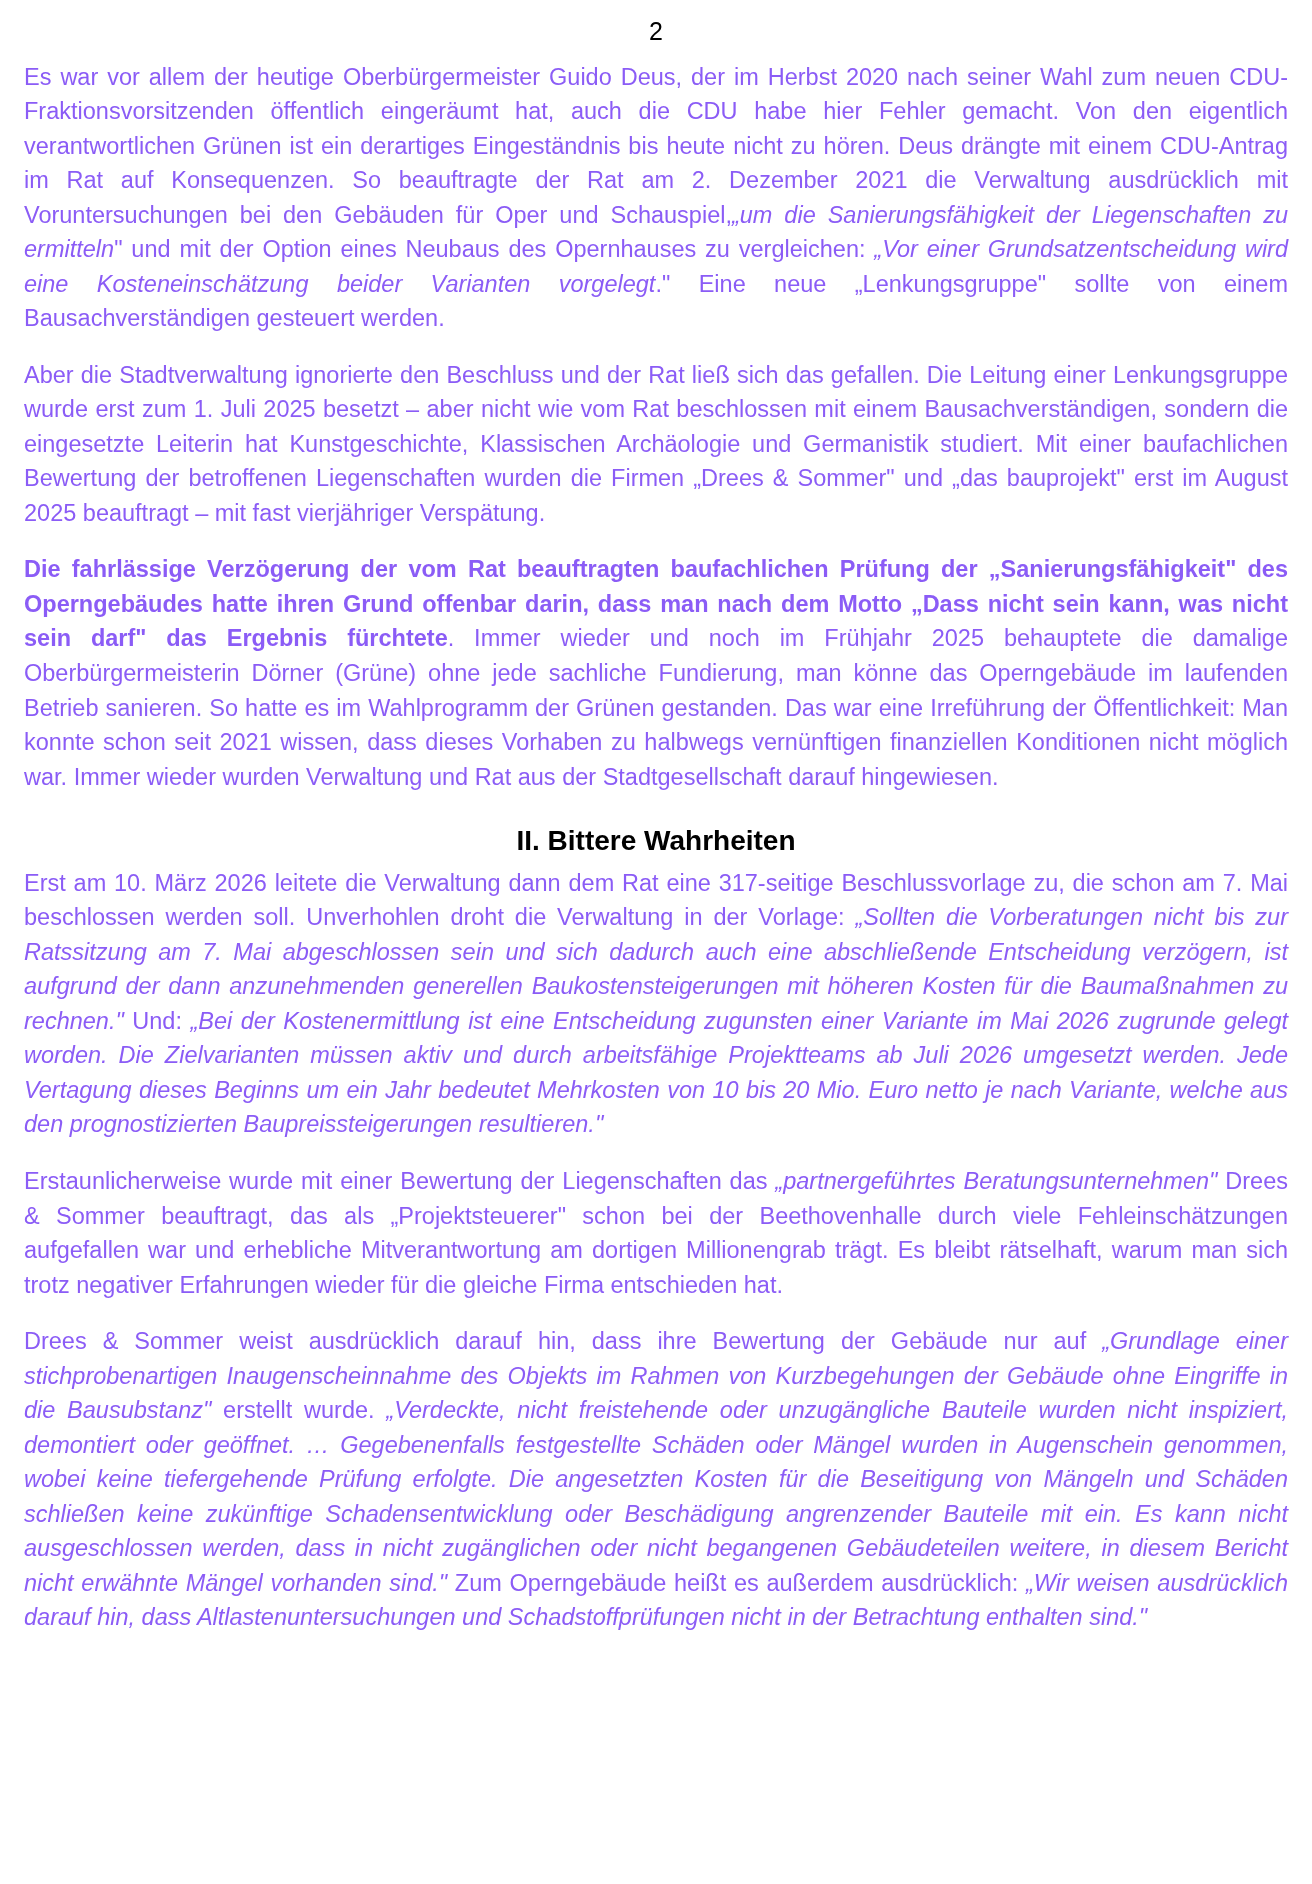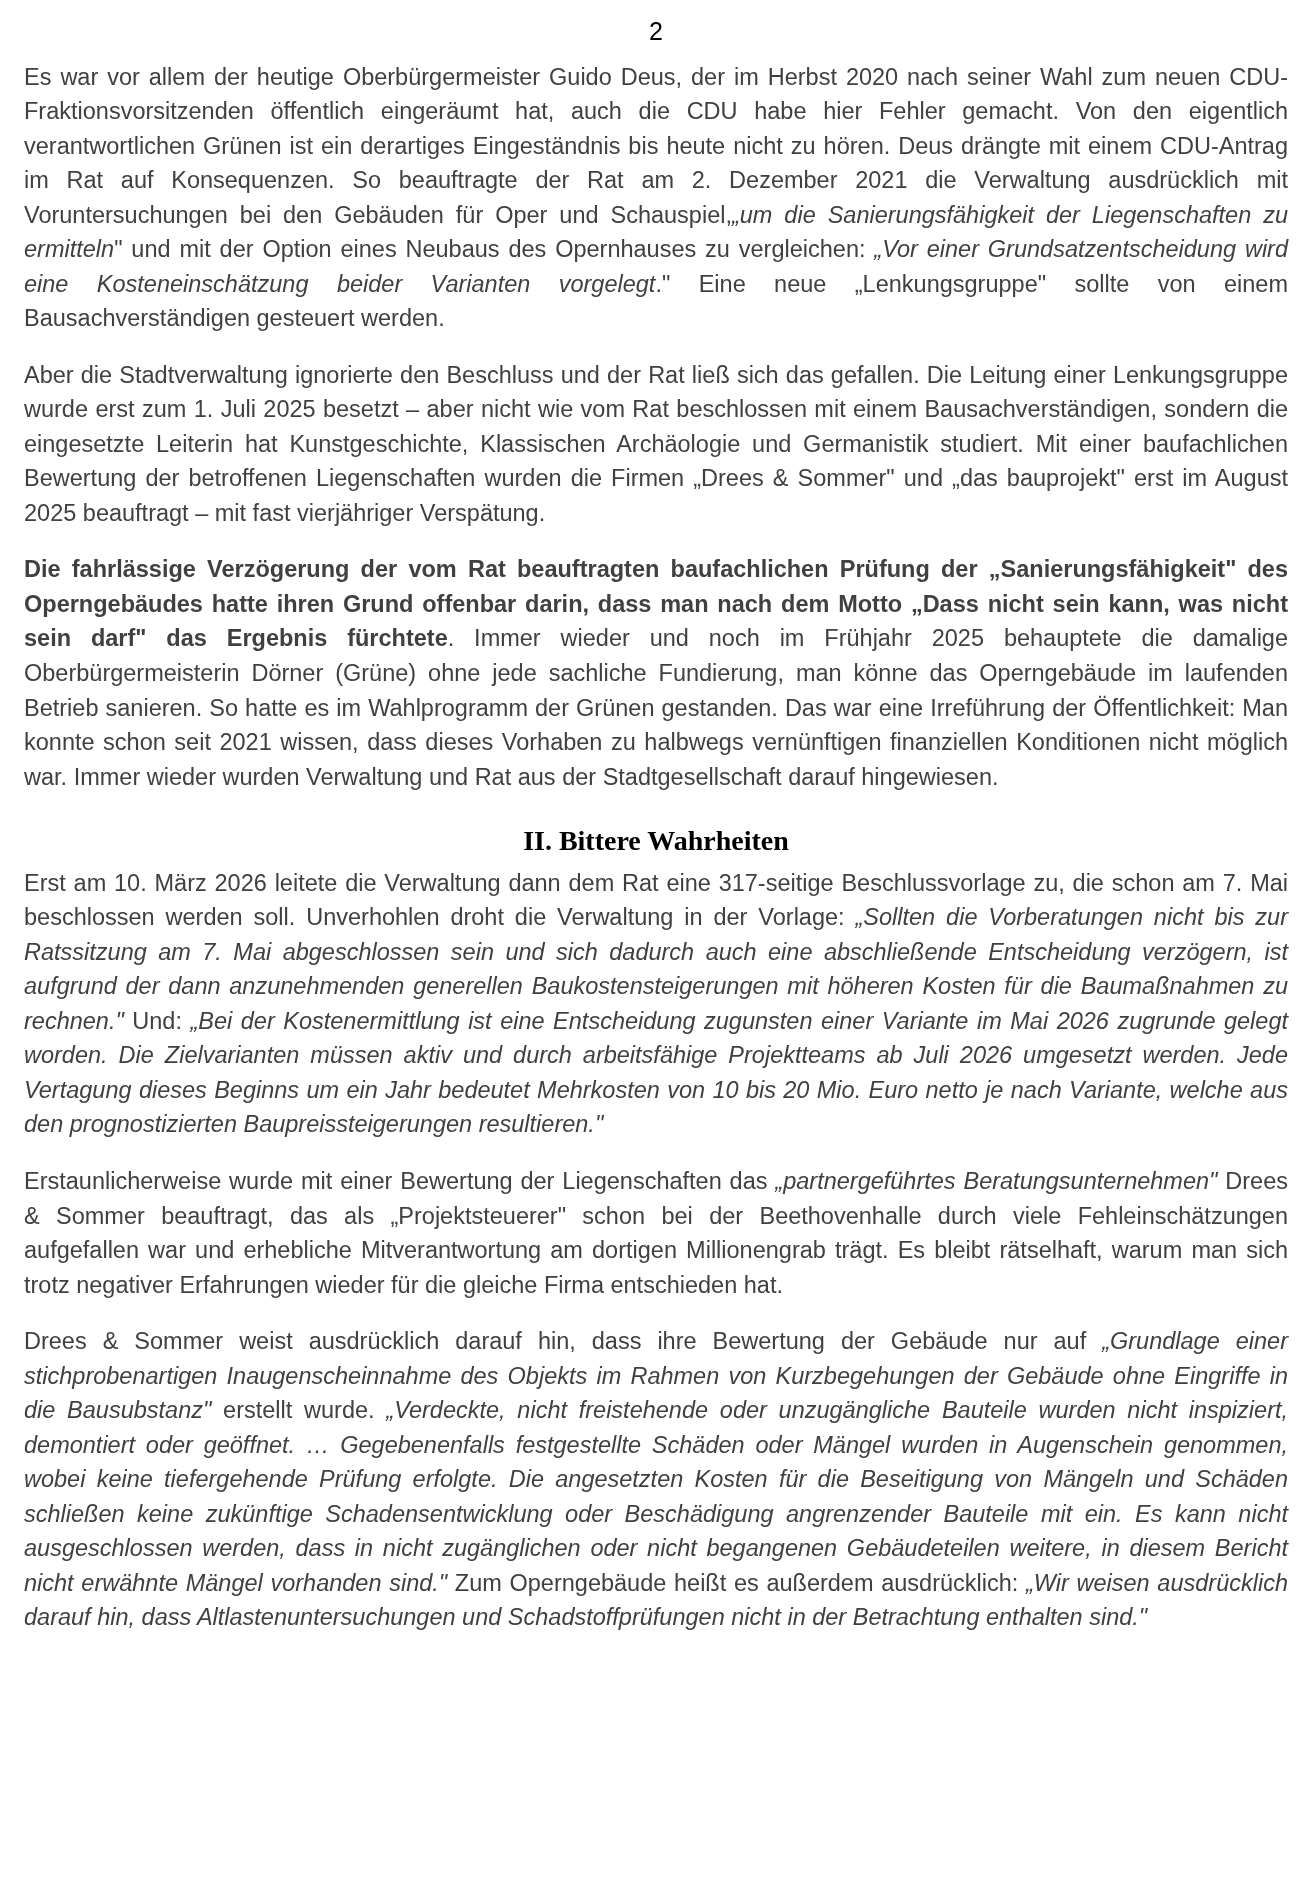--- a/index.html
+++ b/index.html
@@ -24,34 +24,34 @@
     font-family: "Liberation Sans", sans-serif;
     font-size: 25px;
     color: #000;
     margin: 0 0 14px 0;
     line-height: 1.1;
   }
   .body-text {
     font-family: "Liberation Sans", sans-serif;
     font-size: 23.5px;
     line-height: 1.47;
-    color: #404040;
+    color: #8b5cf6;
     text-align: justify;
     text-justify: inter-word;
     margin: 0 0 22px 0;
     hyphens: auto;
   }
   .body-text em {
     font-style: italic;
   }
   .body-text strong {
     font-weight: bold;
   }
   .section-heading {
-    font-family: Liberation Serif, serif;
+    font-family: Liberation Sans, sans-serif;
     font-size: 28px;
     font-weight: bold;
     text-align: center;
     color: #000;
     margin: 30px 0 8px 0;
     line-height: 1.2;
   }
 </style>
 </head>
 <body>

